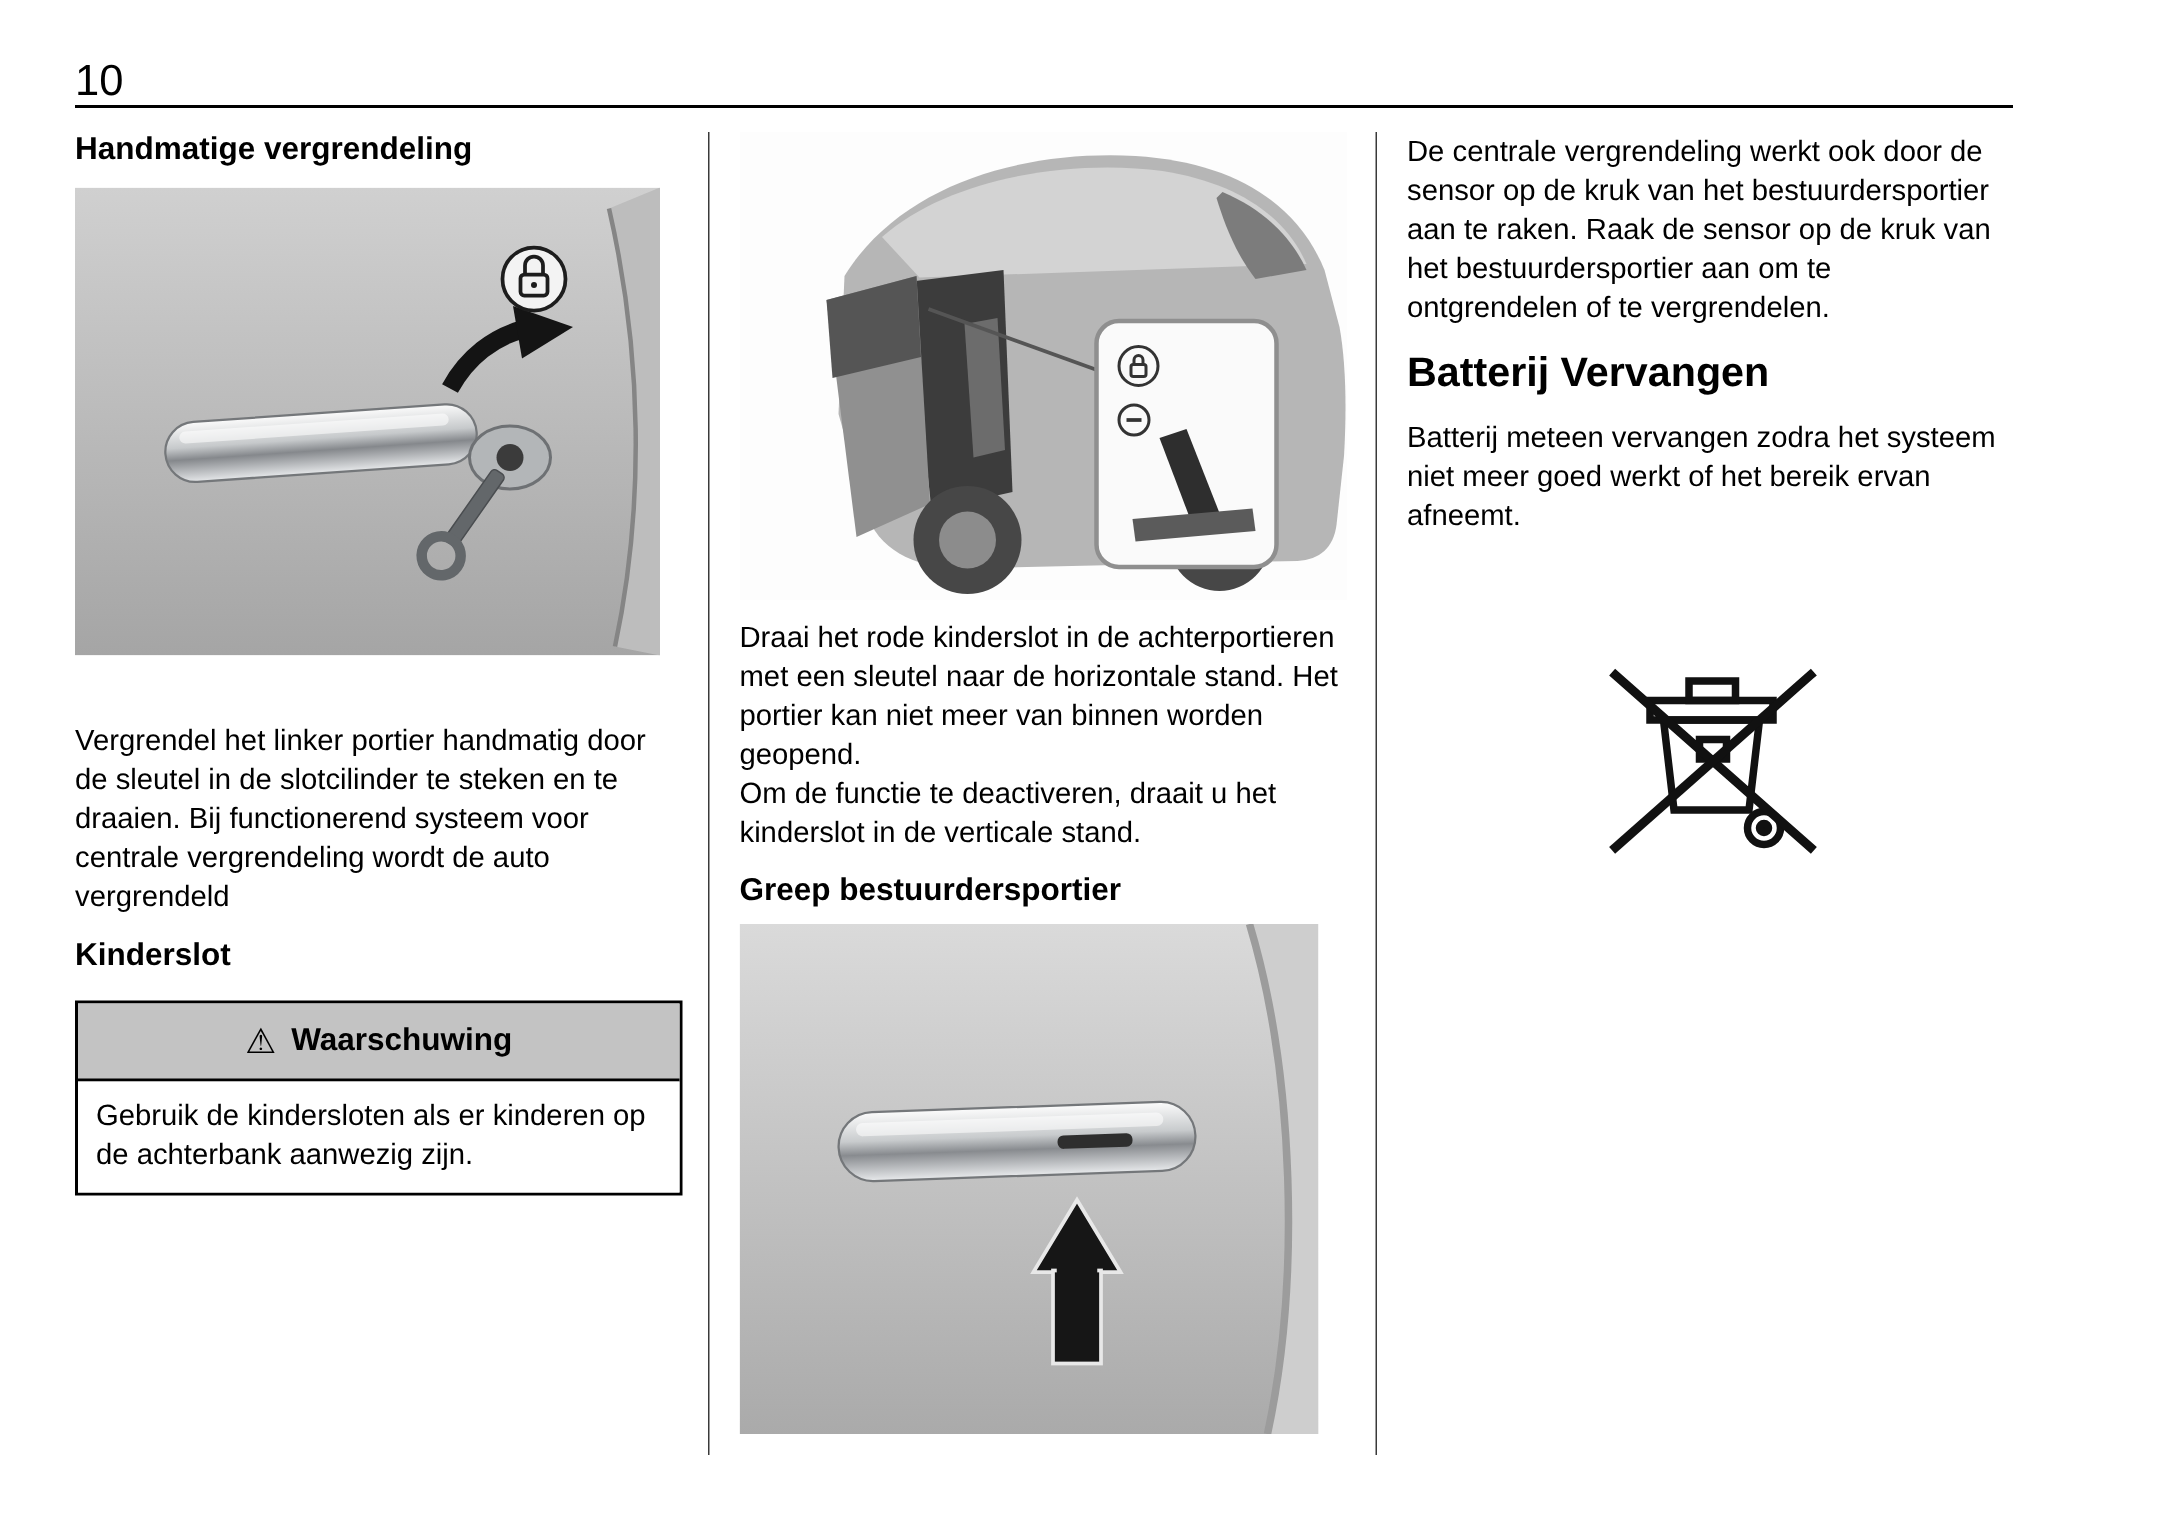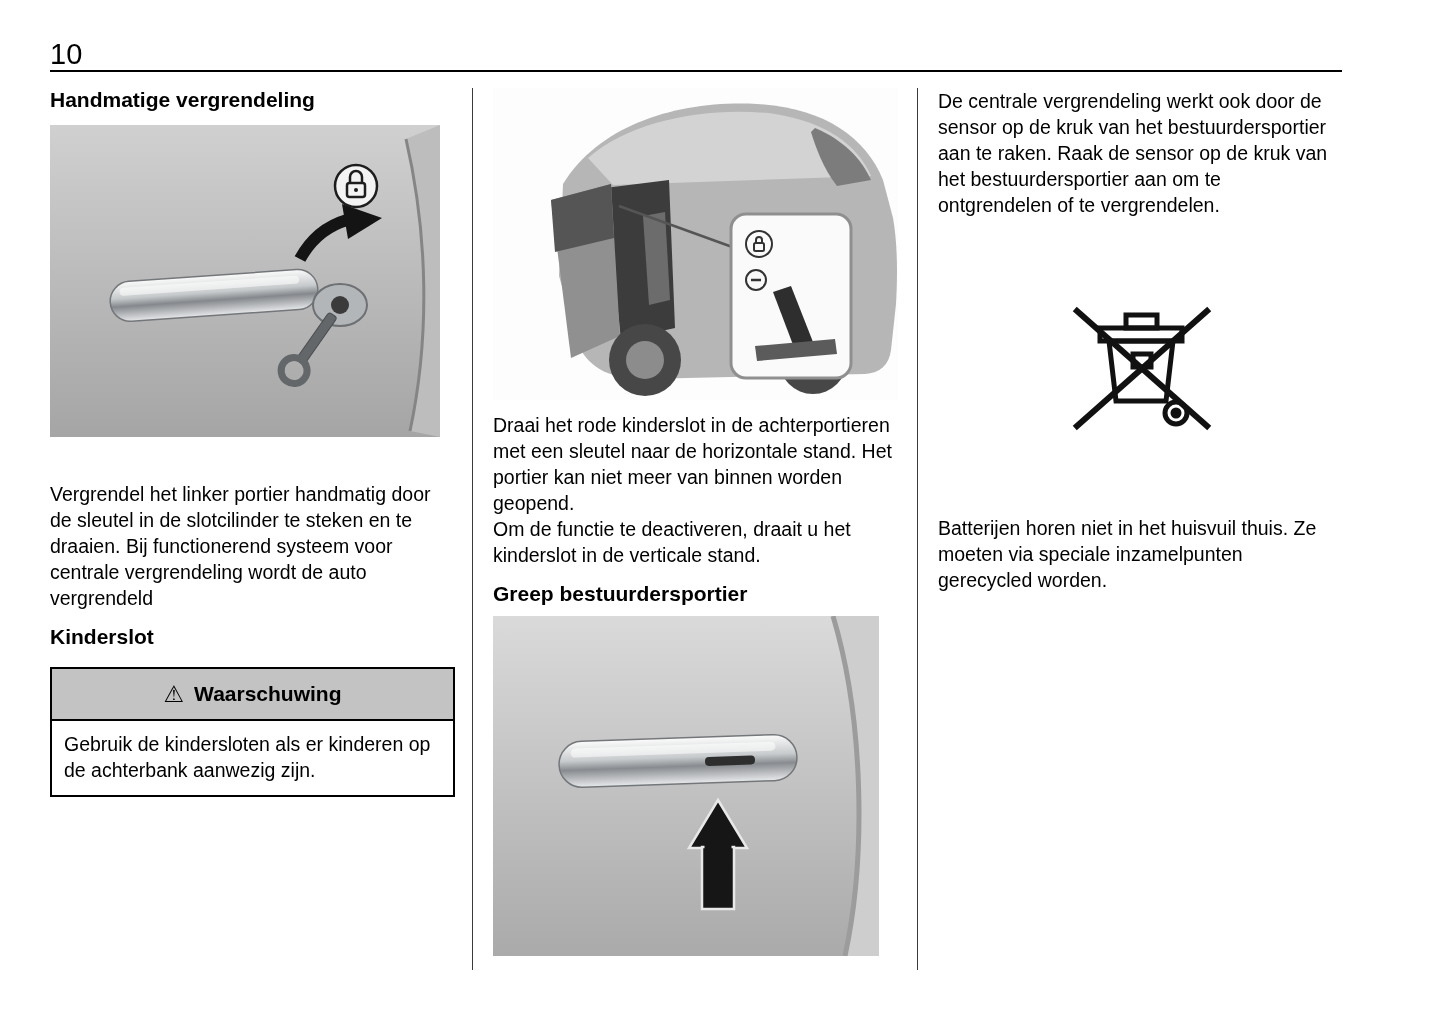--- a/index.html
+++ b/index.html
@@ -192,32 +192,33 @@
       </div>
       <div class="warnbody">Gebruik de kindersloten als er kinderen op de achterbank aanwezig zijn.</div>
     </div>
   </div>
 
   <div class="col col3">
 
     <p>De centrale vergrendeling werkt ook door de sensor op de kruk van het bestuurdersportier aan te raken. Raak de sensor op de kruk van het bestuurdersportier aan om te ontgrendelen of te vergrendelen.</p>
 
 
+    <h3 class="h-batt">Batterij Vervangen</h3>
+    <p class="p-tight">Batterij meteen vervangen zodra het systeem niet meer goed werkt of het bereik ervan afneemt.</p>
 
     <div class="fig fig4">
       <svg width="165" height="165" viewBox="0 0 165 165">
         <g stroke="#111" stroke-width="5" fill="none" stroke-linecap="square">
           <path d="M52 63 L 116 63 L 109 123 L 59 123 Z"></path>
           <rect x="76" y="76" width="18" height="13"></rect>
           <rect x="43" y="50" width="82" height="13"></rect>
           <rect x="69" y="37" width="31" height="13"></rect>
           <circle cx="119" cy="135" r="11"></circle>
           <circle cx="119" cy="135" r="3" fill="#111"></circle>
           <line x1="20" y1="33" x2="150" y2="148" stroke-width="6"></line>
           <line x1="150" y1="33" x2="20" y2="148" stroke-width="6"></line>
         </g>
       </svg>
     </div>
 
-    <p>Batterijen horen niet in het huisvuil thuis. Ze moeten via speciale inzamelpunten gerecycled worden.</p>
   </div>
 
 </div>
 
 </body></html>

